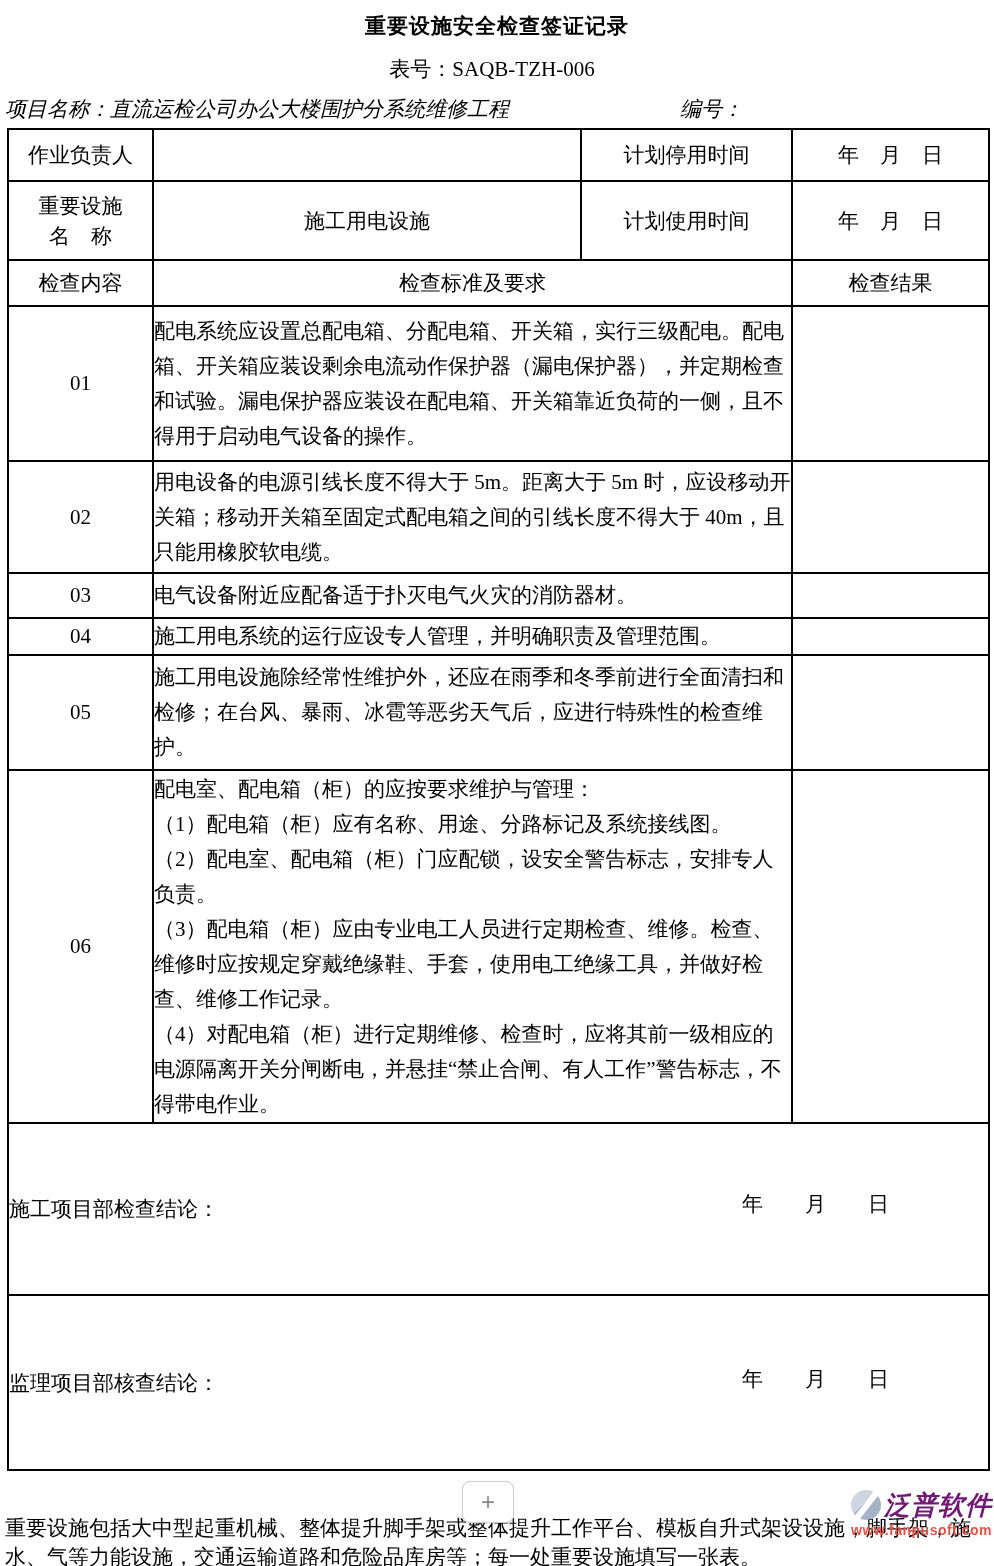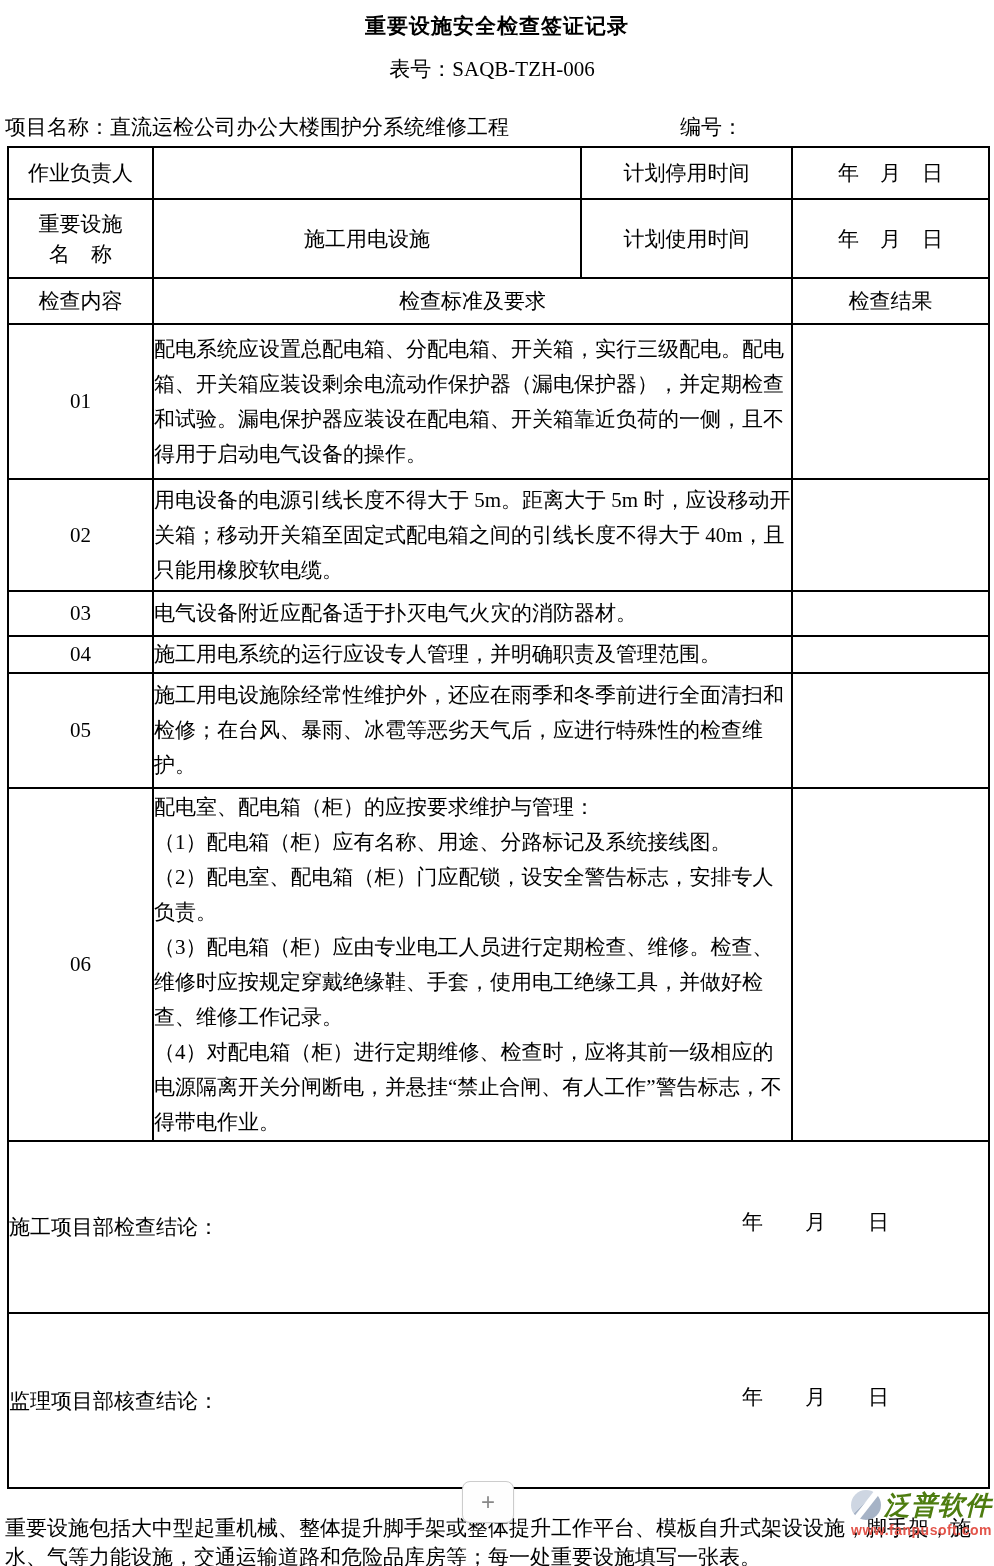--- a/index.html
+++ b/index.html
@@ -13,22 +13,22 @@
     margin-top:12px; text-align:center;
     font-family:"Liberation Sans","DejaVu Sans",sans-serif;
     font-weight:bold; font-size:21px; line-height:28px;
     letter-spacing:1px;
   }
   .form-no-line {
     margin-top:16px; text-align:center; padding-right:10px;
     font-size:21px; line-height:26px;
   }
   .project-line {
-    margin-top:32px; position:relative; height:26px;
-    font-size:21px; line-height:26px; padding-left:5px;
+    margin-top:14px; position:relative; height:26px;
+    font-size:21px; line-height:26px; padding-left:5px;font-style:italic;
   }
   .serial-label { position:absolute; left:680px; top:0; }
   table.main {
     border-collapse:collapse; table-layout:fixed;
     width:981px; margin:6px 0 0 7px;
   }
   table.main td {
     border:2px solid #000; font-size:21px;
     vertical-align:middle; padding:0;
     overflow:hidden;
@@ -69,21 +69,21 @@
     background:linear-gradient(135deg,#c9d2df 45%,#9dabc0 45%);
     position:relative; margin-right:3px; flex:0 0 auto; opacity:.9;
   }
   .wm-logo::after {
     content:""; position:absolute; left:13px; top:-2px;
     width:6px; height:34px; background:#fff; transform:rotate(38deg);
   }
   .wm-name {
     font-family:"Liberation Sans","DejaVu Sans",sans-serif;
     font-weight:bold; font-style:italic; font-size:26px;
-    color:#4d7c0f; letter-spacing:1px;
+    color:#701a75; letter-spacing:1px;
   }
   .wm-url {
     font-family:"Liberation Sans","DejaVu Sans",sans-serif;
     font-weight:bold; font-size:14px; color:#e2544a;
     margin-top:3px; letter-spacing:.5px;margin-left:42px;
   }
 </style>
 </head>
 <body>
 

